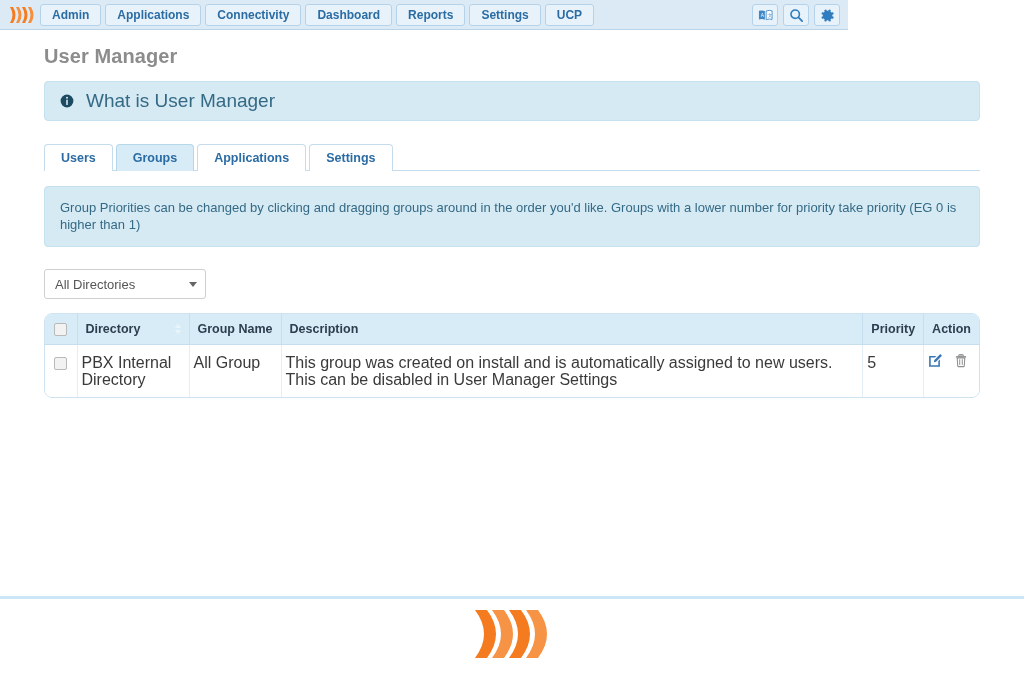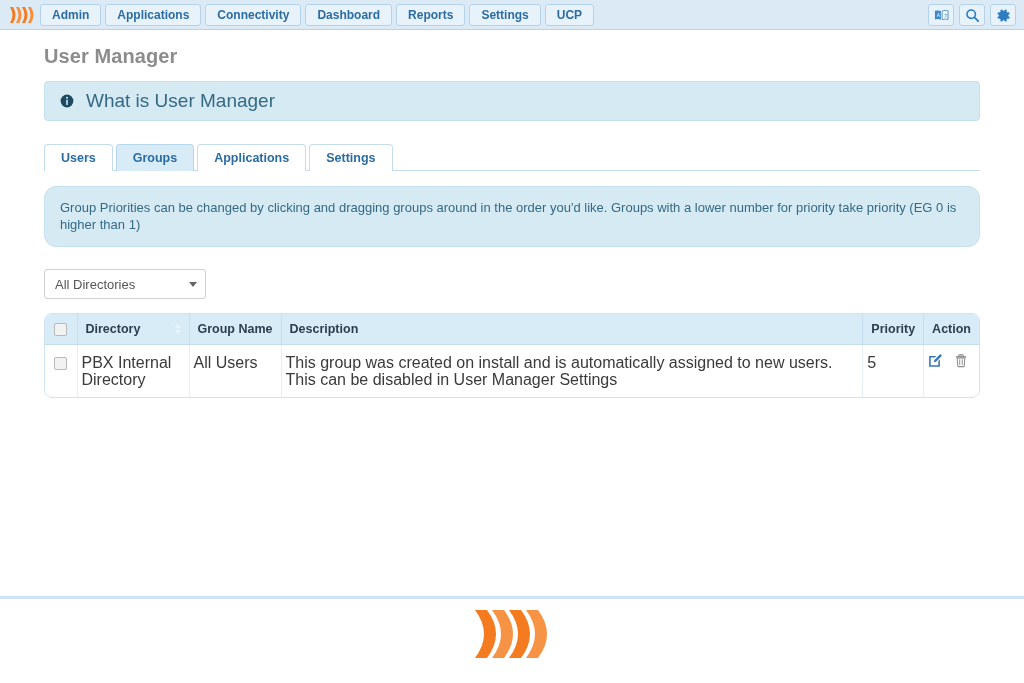--- a/index.html
+++ b/index.html
@@ -8,21 +8,21 @@
     margin: 0; padding: 0;
     width: 1024px; height: 683px;
     background: #ffffff;
     font-family: "Liberation Sans", sans-serif;
     overflow: hidden;
   }
 
   
   .topbar {
     position: relative;
-    width: 1024px; height: 30px;
+    width: 848px; height: 30px;
     background: #dceaf5;
     border-bottom: 1px solid #b9d4e8;
     display: flex;
     align-items: center;
     padding: 0 6px;
   }
   .brand-mark {
     width: 26px; height: 20px;
     margin: 0 6px 0 2px;
     flex: 0 0 auto;
@@ -136,21 +136,21 @@
     border-top: 1px solid #c5dced;
     padding-top: 0;
     margin-top: -1px;
   }
 
   
   .alert-pri {
     margin-top: 15px;
     background: #d6eaf4;
     border: 1px solid #c5e0ee;
-    border-radius: 12px;
+    border-radius: 4px;
     padding: 12px 15px 13px 15px;
     font-size: 13px;
     line-height: 17px;
     color: #356a85;
   }
 
   
   .toolbar {
     margin-top: 22px;
     display: flex;
@@ -422,21 +422,21 @@
                 <span>Action</span>
               </th>
             </tr>
           </thead>
           <tbody>
             <tr>
               <td class="col-cb">
                 <span class="cb"></span>
               </td>
               <td class="col-dir">PBX Internal Directory</td>
-              <td class="col-gname">All Users</td>
+              <td class="col-gname">All Group</td>
               <td>This group was created on install and is automatically assigned to new users. This can be disabled in User Manager Settings</td>
               <td class="col-pri">5</td>
               <td class="col-act act-cell">
                 <span class="act-icon">
                   <svg width="15" height="15" viewBox="0 0 16 16">
                     <path d="M1.2 3.2 H9 L7.3 4.9 H2.9 V13 H11 V8.6 L12.7 6.9 V14.7 H1.2 Z" fill="#3a77b5"></path>
                     <path d="M13.1 1.1 l1.8 1.8 -6.3 6.3 -2.4 .6 .6 -2.4 Z" fill="#3a77b5"></path>
                   </svg>
                 </span>
                 <span class="act-icon">

